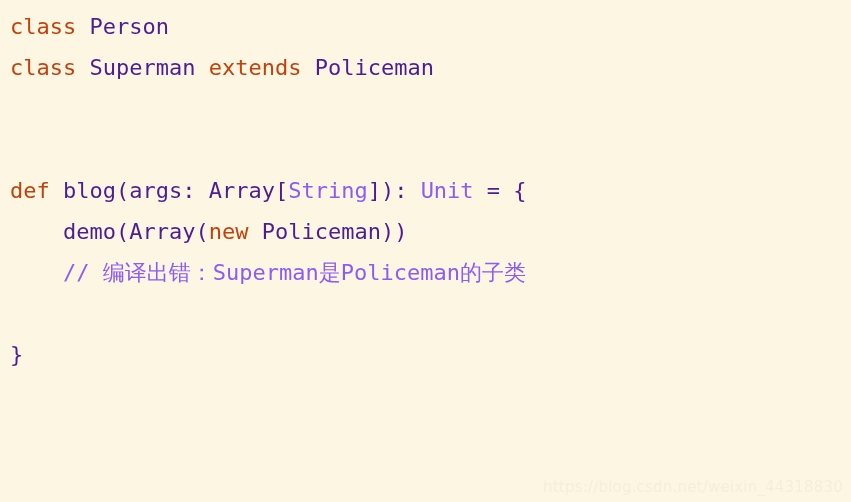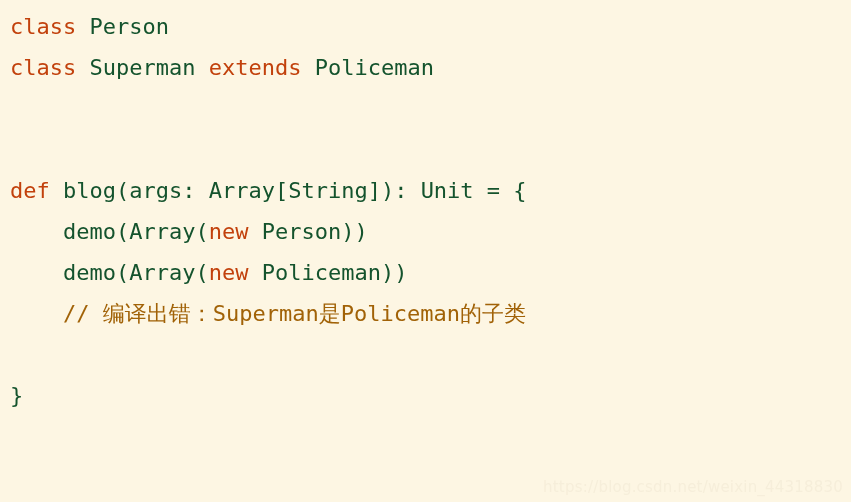--- a/index.html
+++ b/index.html
@@ -26,23 +26,23 @@
     line-height: 41px;
     font-size: 22px;
     white-space: pre;
     letter-spacing: 0px;
     color: #657b83;
   }
   .tok {
     white-space: pre;
   }
   .tok-keyword   { color: #c2410c; }
-  .tok-plain     { color: #14532d; }
-  .tok-type      { color: #14532d; }
-  .tok-comment   { color: #a16207; }
+  .tok-plain     { color: #4c1d95; }
+  .tok-type      { color: #8b5cf6; }
+  .tok-comment   { color: #8b5cf6; }
   .blank-line    { height: 41px; }
   #watermark {
     position: absolute;
     right: 8px;
     bottom: 6px;
     font-family: "DejaVu Sans", sans-serif;
     font-size: 15px;
     color: #f6eeda;
     letter-spacing: 0.2px;
     white-space: nowrap;
@@ -52,20 +52,19 @@
 </head>
 <body>
 
 <div id="code-view">
   <div id="code-lines">
       <div class="code-line"><span class="tok tok-keyword">class </span><span class="tok tok-plain">Person</span></div>
       <div class="code-line"><span class="tok tok-keyword">class </span><span class="tok tok-plain">Superman </span><span class="tok tok-keyword">extends </span><span class="tok tok-plain">Policeman</span></div>
       <div class="code-line blank-line">&nbsp;</div>
       <div class="code-line blank-line">&nbsp;</div>
       <div class="code-line"><span class="tok tok-keyword">def </span><span class="tok tok-plain">blog(args: Array[</span><span class="tok tok-type">String</span><span class="tok tok-plain">]): </span><span class="tok tok-type">Unit</span><span class="tok tok-plain"> = {</span></div>
-      <div class="code-line"><span class="tok">    </span><span class="tok tok-plain">demo(Array(</span><span class="tok tok-keyword">new</span><span class="tok tok-plain"> Person))</span></div>
       <div class="code-line"><span class="tok">    </span><span class="tok tok-plain">demo(Array(</span><span class="tok tok-keyword">new</span><span class="tok tok-plain"> Policeman))</span></div>
       <div class="code-line"><span class="tok">    </span><span class="tok tok-comment">// 编译出错：Superman是Policeman的子类</span></div>
       <div class="code-line"><span class="tok">    </span></div>
       <div class="code-line"><span class="tok tok-plain">}</span></div>
     </div>
   <div id="watermark">https://blog.csdn.net/weixin_44318830</div>
 </div>
 
 </body></html>

